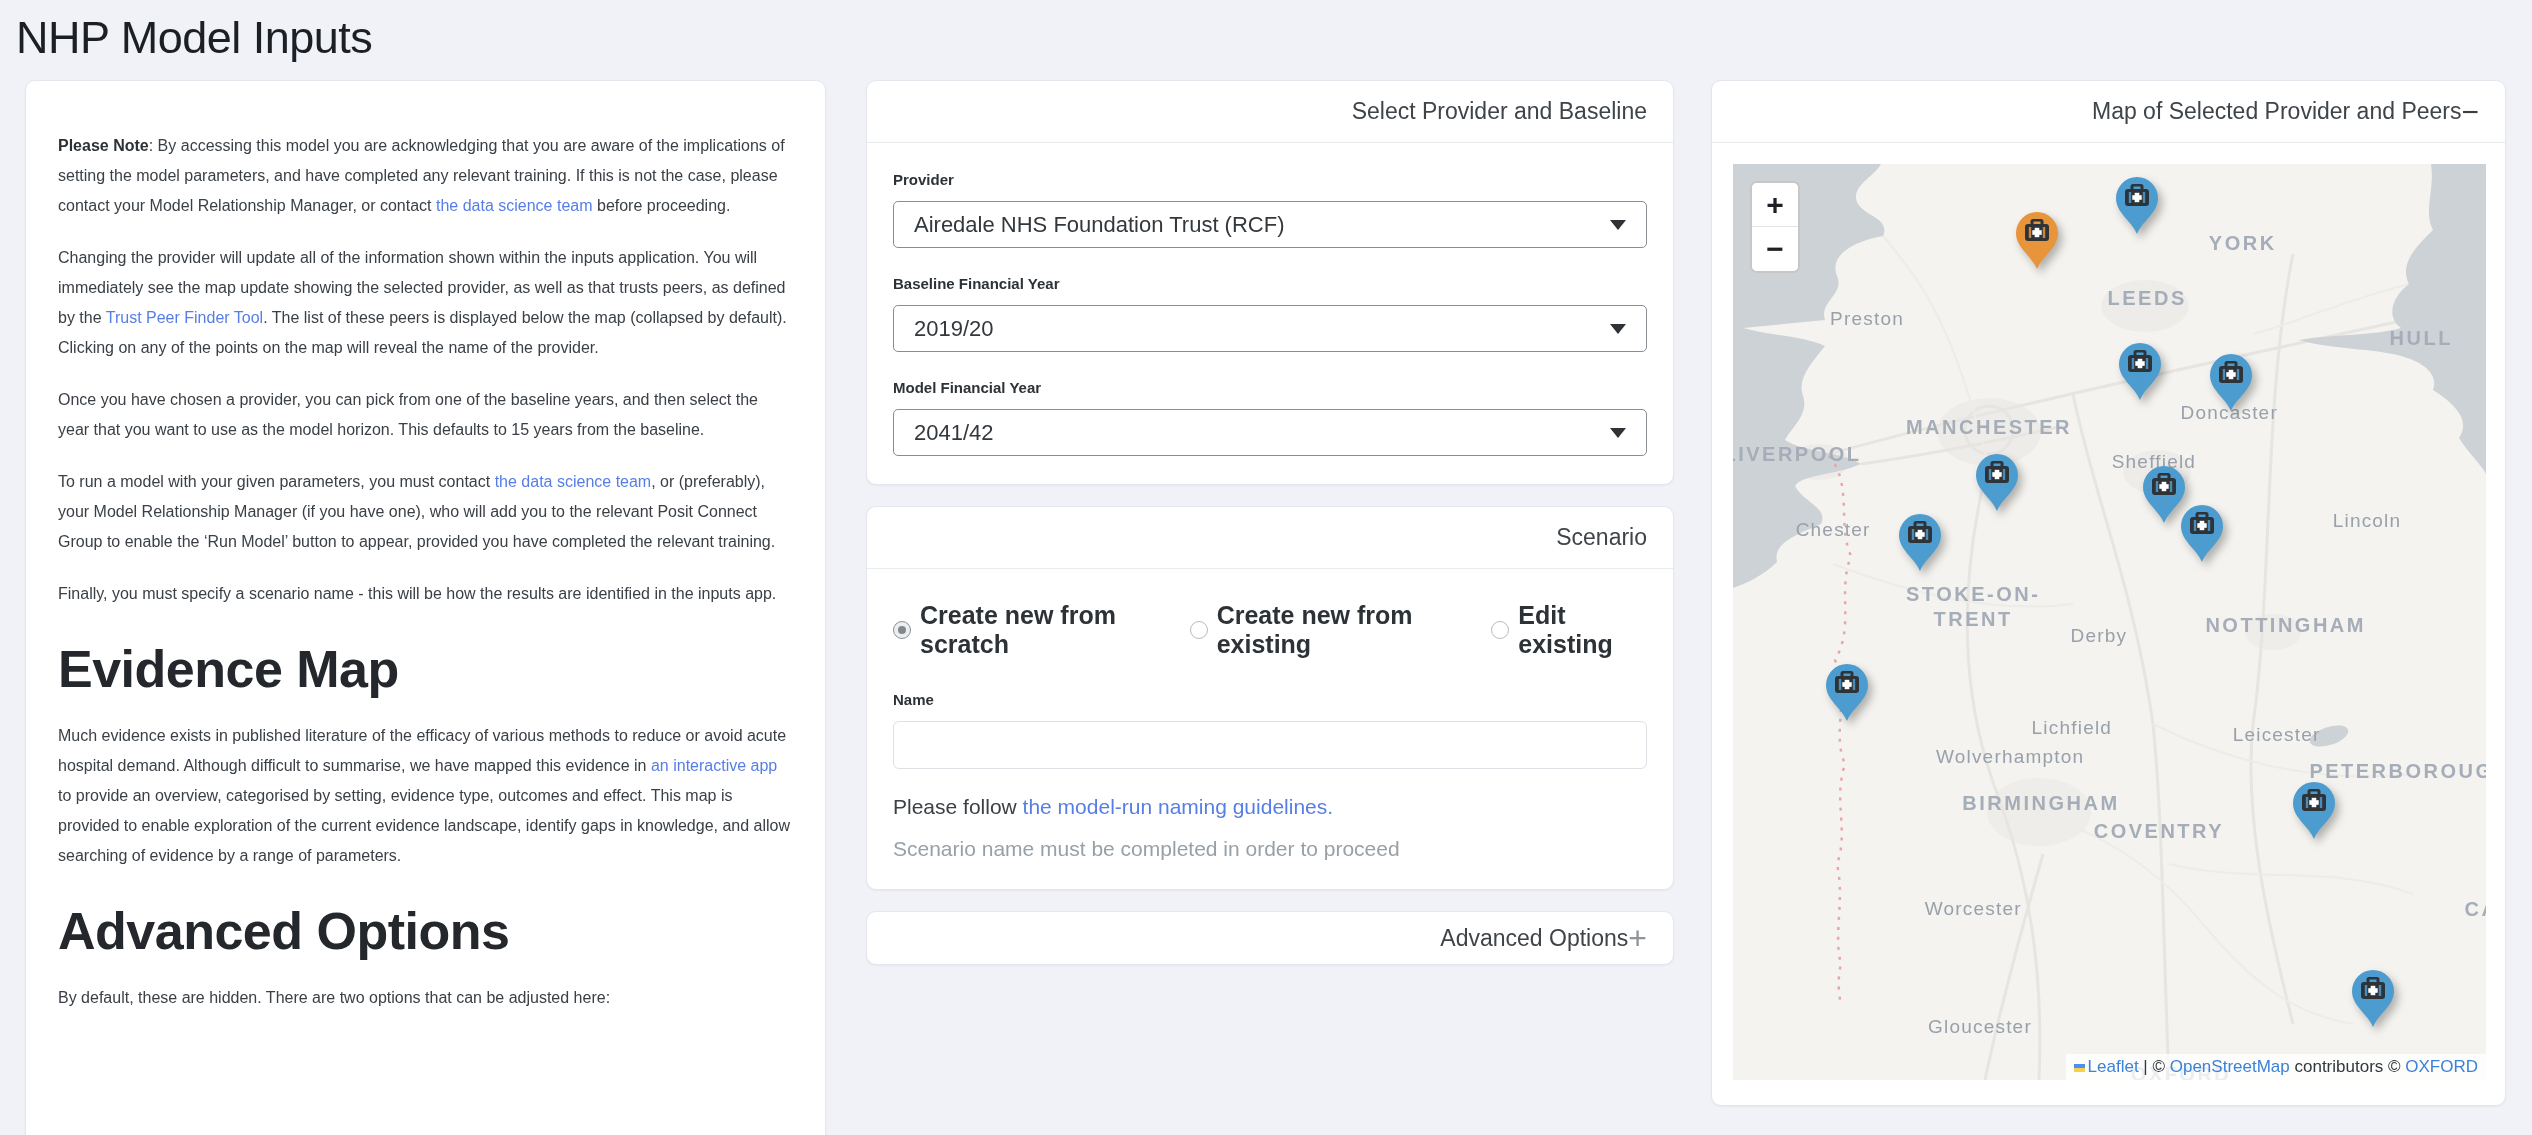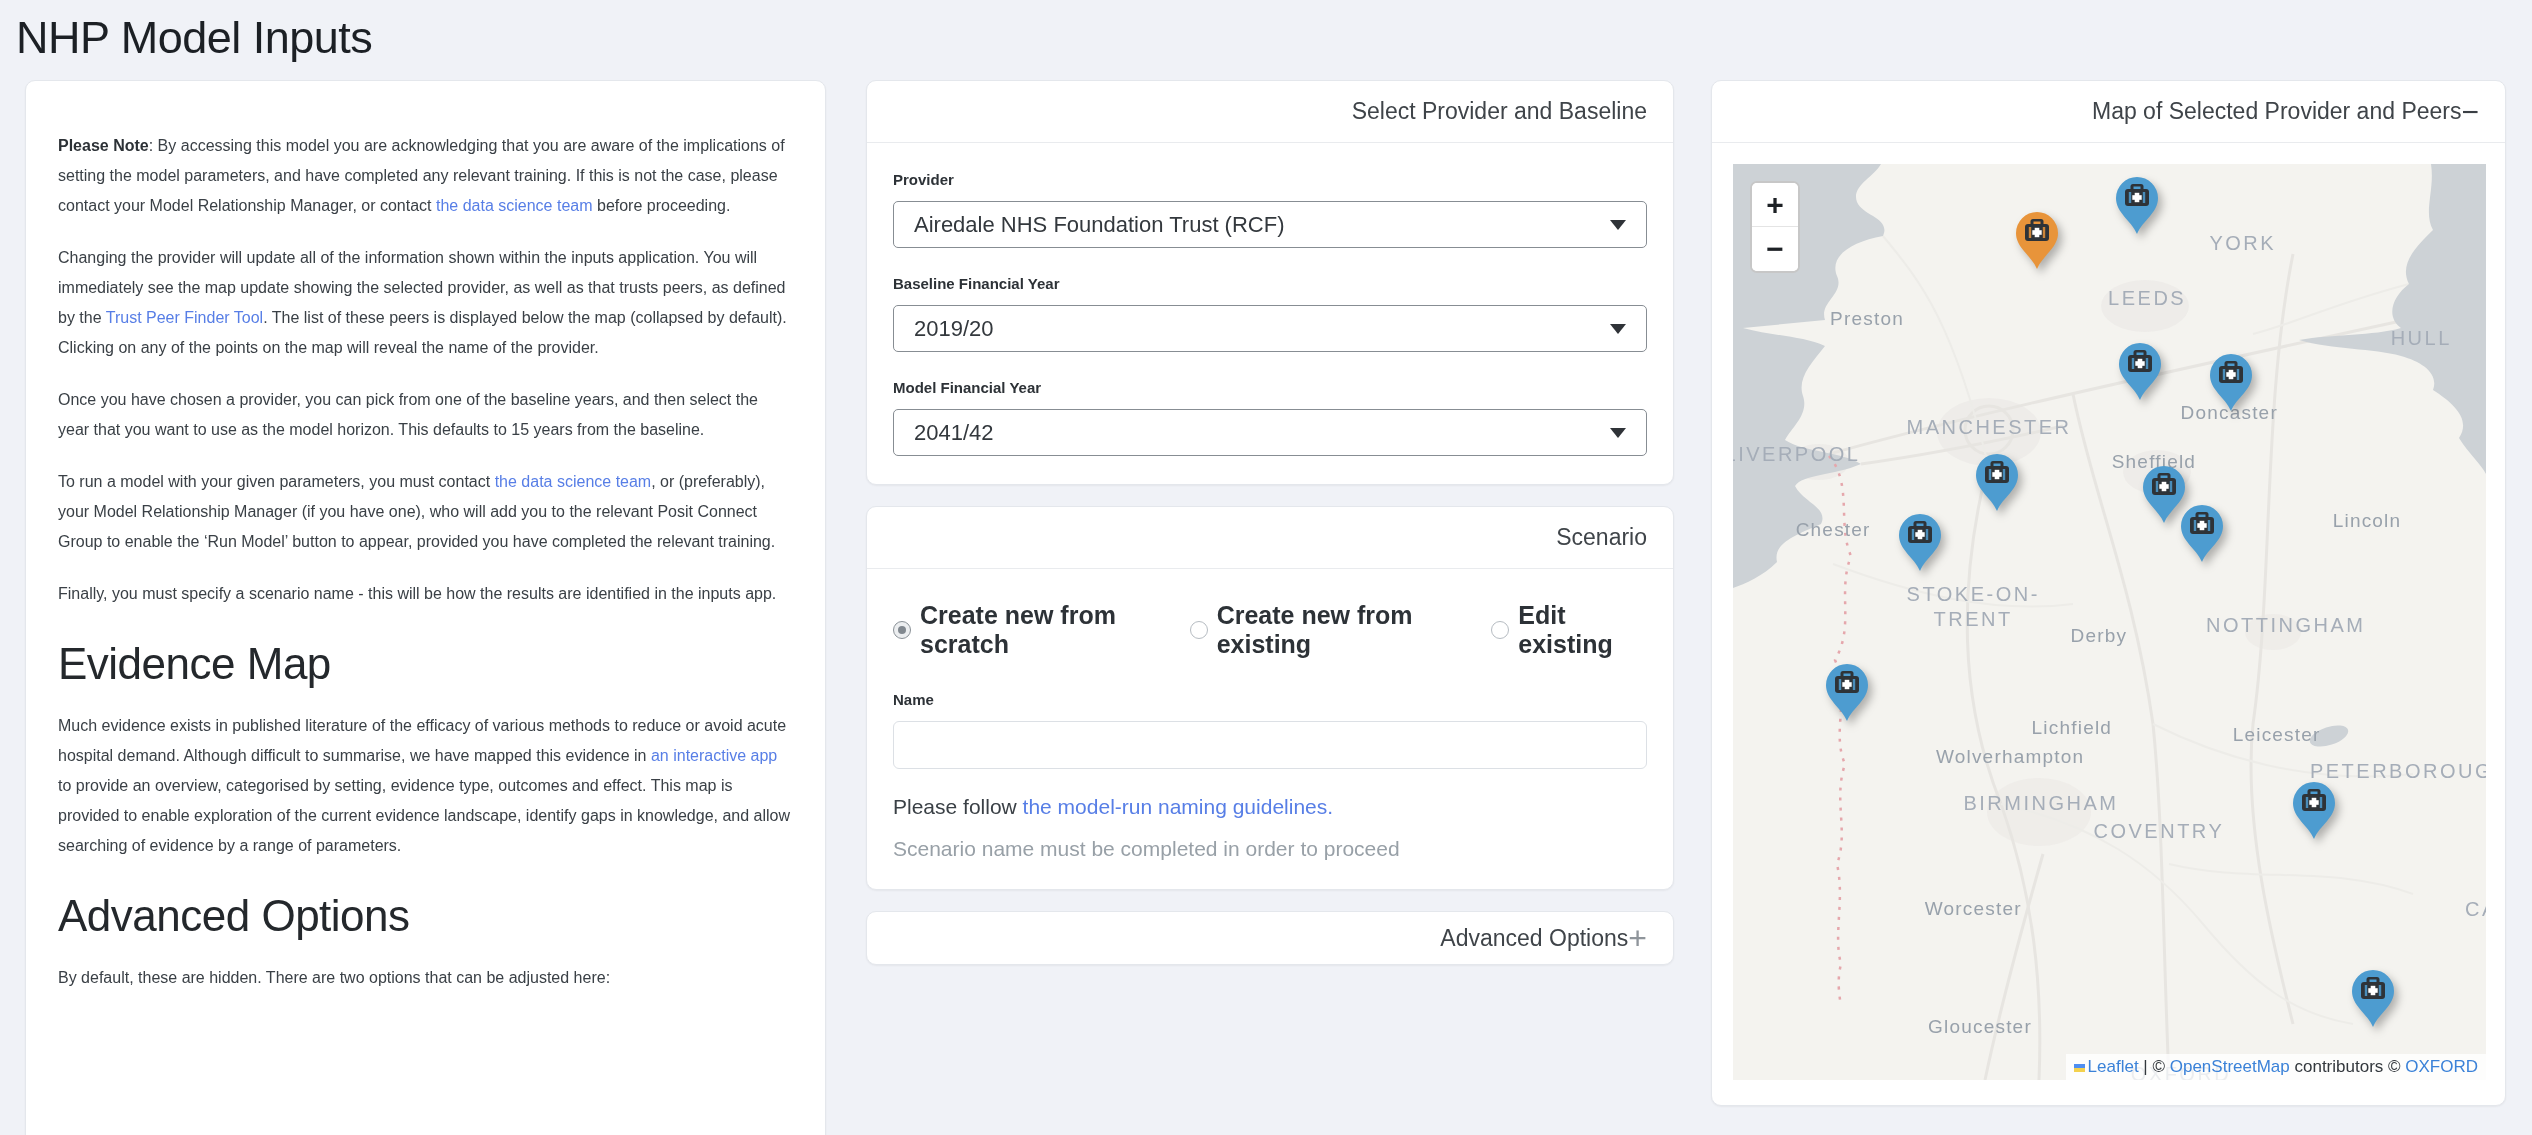--- a/index.html
+++ b/index.html
@@ -19,21 +19,21 @@
     background:#fff;border:1px solid #e4e7ec;border-radius:10px;
     box-shadow:0 1px 2px rgba(0,0,0,.05);
     box-sizing:border-box;
   }
   
   .left-card{width:801px;height:1200px;padding:50px 32px 32px;}
   .left-card p{font-size:16px;line-height:30px;margin:0 0 22px;}
   .left-card strong{color:#2c3136}
   a.link{color:#577ee6;text-decoration:none;cursor:pointer}
   .left-card h2{
-    font-size:44px;font-weight:400;color:#24282c;
+    font-size:52px;font-weight:700;color:#24282c;
     margin:30px 0 22px;letter-spacing:-0.5px;
   }
   
   .mid-col{width:808px;margin-left:40px;}
   .mid-col .card{margin-bottom:21px;}
   .card-header{
     height:61px;padding:0 26px;display:flex;align-items:center;
     justify-content:flex-end;border-bottom:1px solid #e9ebee;
     font-size:23px;color:#3f4449;
   }
@@ -81,21 +81,21 @@
   .map{
     position:relative;width:753px;height:916px;background:#f4f3ef;
     overflow:hidden;cursor:grab;
   }
   .map-base{position:absolute;inset:0;width:100%;height:100%;}
   .map-city{
     position:absolute;transform:translate(-50%,-50%);
     white-space:pre-line;text-align:center;pointer-events:none;
   }
   .map-city.major{
-    font-size:20px;font-weight:400;letter-spacing:2.5px;color:#a5adb8;line-height:1.25;
+    font-size:20px;font-weight:700;letter-spacing:2.5px;color:#a5adb8;line-height:1.25;
   }
   .map-city.minor{
     font-size:19px;font-weight:500;letter-spacing:1.2px;color:#98a1ab;
   }
   .map-marker{
     position:absolute;transform:translate(-50%,-100%);
     filter:drop-shadow(4px 5px 4px rgba(0,0,0,0.28));cursor:pointer;
   }
   .zoom-ctl{
     position:absolute;left:17px;top:17px;width:46px;background:#fff;

